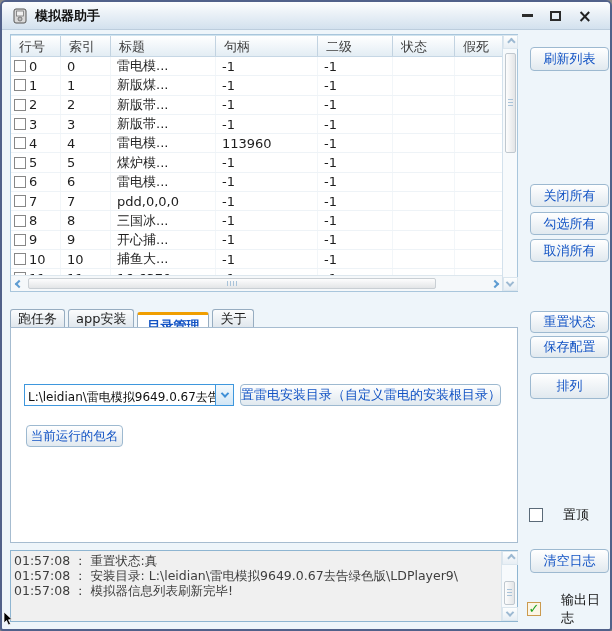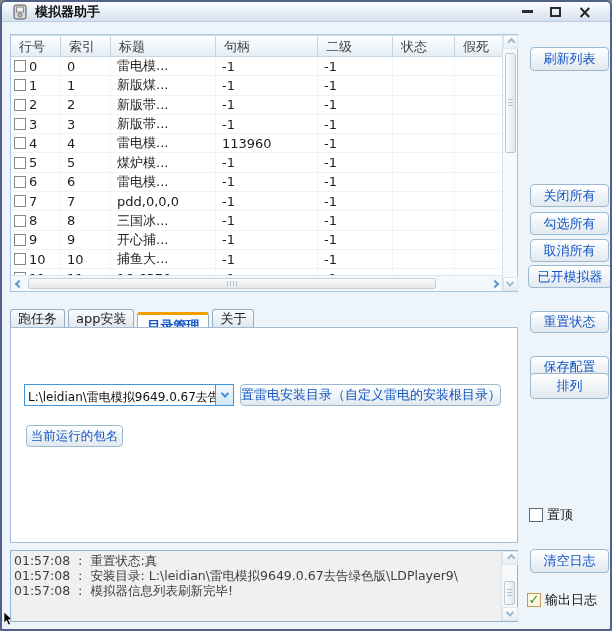--- a/index.html
+++ b/index.html
@@ -3,21 +3,21 @@
 <meta charset="utf-8">
 <style>
   * { box-sizing: border-box; margin: 0; padding: 0; }
   html,body { background:#888; }
   body { font-family:"DejaVu Sans", sans-serif; }
 
   .window { position:relative; width:612px; height:631px; background:#eef5fa;
             border:2px solid #51618a; border-radius:6px 6px 3px 3px; overflow:hidden; }
 
   
-  .titlebar { position:absolute; left:0; top:0; right:0; height:20px;
+  .titlebar { position:absolute; left:0; top:0; right:0; height:28px;
               background:linear-gradient(#fcfdfe,#d3e1ee);
               border-bottom:1px solid #bccddd; display:flex; align-items:center; padding:0 10px; }
   .apptitle { font-size:13px; font-weight:bold; color:#101010; margin-left:7px; }
   .winbtns { margin-left:auto; display:flex; align-items:center; gap:17px; padding-right:8px; }
   .minbtn span.bar { display:block; width:11px; height:3px; background:#2b2b2b; }
   .maxbtn span.box { display:block; width:11px; height:10px; border:2px solid #2b2b2b; }
   .closebtn { font-size:17px; font-weight:bold; color:#222; line-height:14px; }
   .minbtn,.maxbtn,.closebtn { cursor:default; }
 
   
@@ -83,21 +83,21 @@
            border:1px solid #3e97dd; background:#fff; display:flex; }
   .combo-text { flex:1; font-size:12px; color:#101010; padding:4px 0 0 3px;
                 white-space:nowrap; overflow:hidden; }
   .combo-btn { width:18px; border-left:1px solid #3e97dd;
                background:linear-gradient(#f3f9fd,#d2e6f5); display:flex; align-items:center; justify-content:center; }
   .combo-btn .chev { border-color:#3e8fd6; }
 
   .btn.inpanel { position:absolute; }
 
   
-  .cbrow { position:absolute; display:flex; align-items:center; gap:4px; font-size:13px; color:#111; }
+  .cbrow { position:absolute; display:flex; align-items:center; gap:20px; font-size:13px; color:#111; }
   .cbbox { width:14px; height:14px; border:1px solid #5a6a78; background:#fff; flex:none; }
   .cbbox.checked { border:1px solid #cb9a4e; background:#fcf6e6; color:#1fa11f; font-size:13px;
                    font-weight:bold; line-height:12px; text-align:center; }
 
   
   .logbox { position:absolute; left:8px; top:548px; width:508px; height:72px;
             background:#f0f0f0; border:1px solid #8eb5d1; display:flex; }
   .loglines { flex:1; padding:2px 1px 0 3px; overflow:hidden; }
   .logline { font-size:12.5px; color:#3e3e3e; line-height:15px; white-space:nowrap; }
   .logscroll { width:16px; background:#f7fafc; border-left:1px solid #d9e4ec;
@@ -310,23 +310,22 @@
       <span class="sbtn">
           <span class="chev down"></span>
         </span>
     </div>
   </div>
 
   <div class="btn" style="left:528px; top:45px;">刷新列表</div>
   <div class="btn" style="left:528px; top:182px; height:23px;">关闭所有</div>
   <div class="btn" style="left:528px; top:210px; height:23px;">勾选所有</div>
   <div class="btn" style="left:528px; top:237px; height:23px;">取消所有</div>
-  <div class="btn" style="left:526px; top:263px; width:84px; height:23px;">已开模拟器</div>
   <div class="btn" style="left:528px; top:309px; height:22px; line-height:19px;">重置状态</div>
-  <div class="btn" style="left:528px; top:334px; height:22px; line-height:19px;margin-top:20px;">保存配置</div>
+  <div class="btn" style="left:528px; top:334px; height:22px; line-height:19px;">保存配置</div>
   <div class="btn" style="left:528px; top:371px; height:26px; line-height:23px;">排列</div>
   <div class="btn" style="left:528px; top:547px;text-align:center;">清空日志</div>
 
   <div class="cbrow" style="left:527px; top:504px;">
     <span class="cbbox"></span>
     <span>置顶</span>
   </div>
   <div class="cbrow" style="left:525px; top:589px;">
     <span class="cbbox checked">✓</span>
     <span>输出日志</span>

